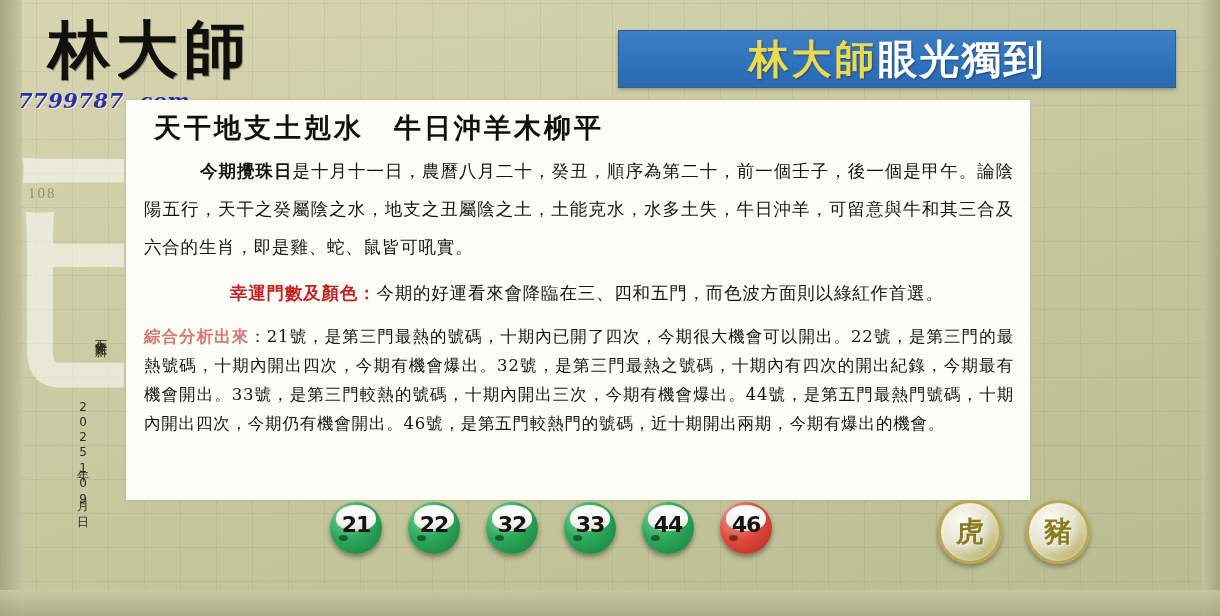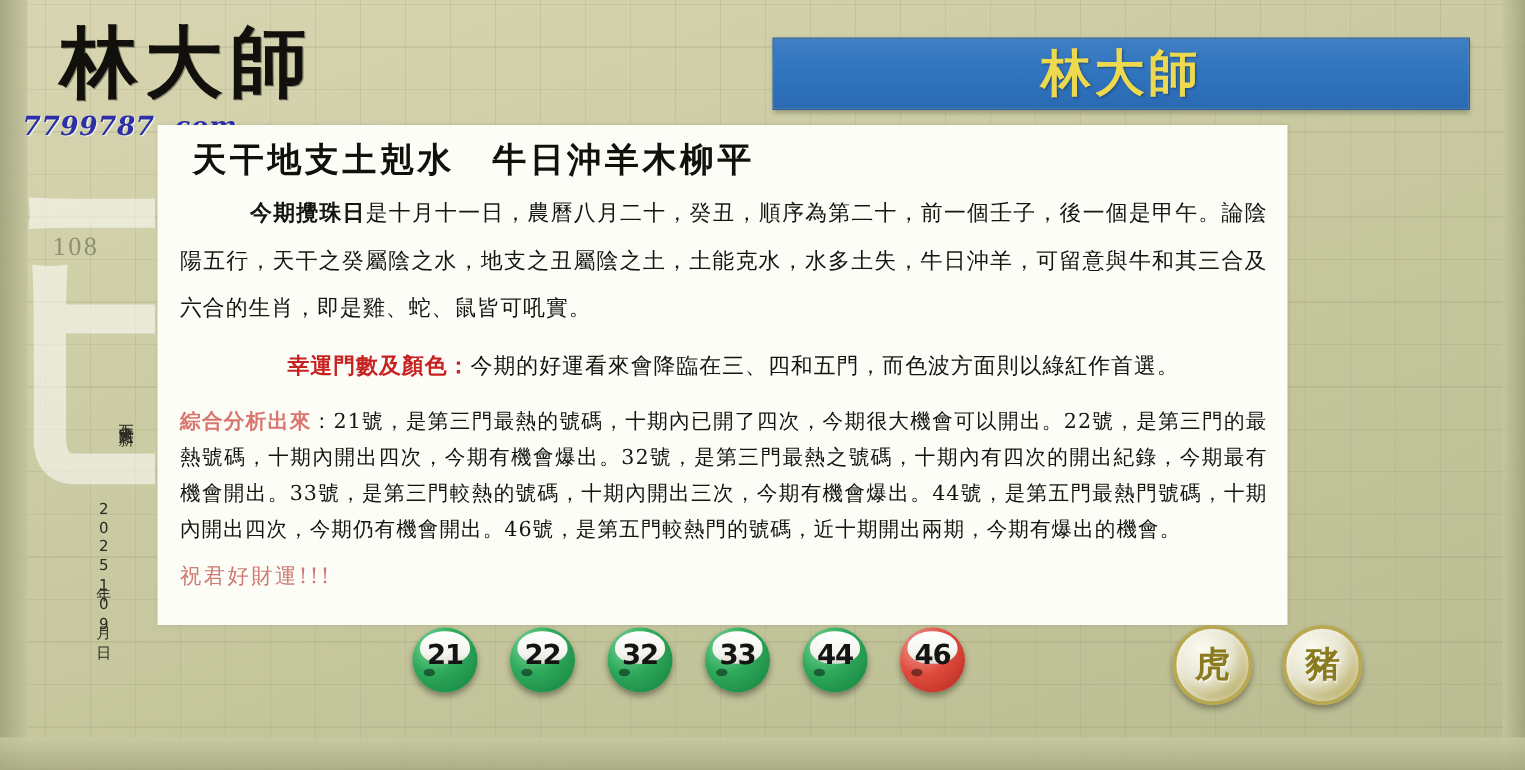--- a/index.html
+++ b/index.html
@@ -20,21 +20,21 @@
   .band-right{position:absolute;right:0;top:0;width:18px;height:616px;
     background:linear-gradient(270deg,#9ea07a,#c6c7a1);opacity:.8;}
   .band-bottom{position:absolute;left:0;bottom:0;width:1220px;height:26px;
     background:linear-gradient(0deg,#a7a983,#c9caa4);opacity:.8;}
 
   
   .ghost-glyph{position:absolute;left:4px;top:118px;width:120px;height:360px;
     color:rgba(255,255,255,.55);font-size:250px;line-height:300px;
     font-family:"DejaVu Serif","Liberation Serif",serif;
     font-weight:bold;overflow:hidden;user-select:none;}
-  .ghost-num{position:absolute;left:42px;top:185px;font-size:21px;color:#8e9070;
+  .ghost-num{position:absolute;left:28px;top:185px;font-size:15px;color:#8e9070;
     letter-spacing:2px;font-family:"Liberation Serif",serif;}
 
   
   .masthead{position:absolute;left:48px;top:14px;width:300px;height:80px;}
   .masthead-cn{font-family:"DejaVu Serif","Liberation Serif",serif;
     font-size:62px;font-weight:bold;color:#12100c;letter-spacing:6px;
     line-height:72px;white-space:nowrap;
     text-shadow:1px 1px 0 rgba(0,0,0,.35);}
   .domain{position:absolute;left:18px;top:88px;
     font-family:"DejaVu Serif","Liberation Serif",serif;
@@ -130,33 +130,33 @@
   <div class="ghost-glyph">已</div>
   <div class="ghost-num">108</div>
 
   <div class="masthead">
     <div class="masthead-cn">林大師</div>
   </div>
   <div class="domain">7799787 .com</div>
 
   <div class="banner">
     <span class="b-yellow">林大師</span>
+      <span class="b-white">眼光獨到</span>
   </div>
 
   <div class="panel">
     <div class="headline">天干地支土剋水　牛日沖羊木柳平</div>
     <div class="body">
 
       <p class="para p-indent"><span class="lead-black">今期攪珠日</span><span>是十月十一日，農曆八月二十，癸丑，順序為第二十，前一個壬子，後一個是甲午。論陰陽五行，天干之癸屬陰之水，地支之丑屬陰之土，土能克水，水多土失，牛日沖羊，可留意與牛和其三合及六合的生肖，即是雞、蛇、鼠皆可吼實。</span></p>
 
       <p class="para p-indent p-lucky"><span class="lead-red">幸運門數及顏色：</span><span>今期的好運看來會降臨在三、四和五門，而色波方面則以綠紅作首選。</span></p>
 
       <p class="para p-analysis"><span class="lead-red-faded">綜合分析出來</span><span>：21號，是第三門最熱的號碼，十期內已開了四次，今期很大機會可以開出。22號，是第三門的最熱號碼，十期內開出四次，今期有機會爆出。32號，是第三門最熱之號碼，十期內有四次的開出紀錄，今期最有機會開出。33號，是第三門較熱的號碼，十期內開出三次，今期有機會爆出。44號，是第五門最熱門號碼，十期內開出四次，今期仍有機會開出。46號，是第五門較熱門的號碼，近十期開出兩期，今期有爆出的機會。</span></p>
 
-      <p class="para p-sign">祝君好財運!!!</p>
     </div>
   </div>
 
   <div class="balls">
     <div class="ball green">
       <div class="cap"></div>
       <div class="gloss"></div>
       <div class="num">21</div>
     </div>
     <div class="ball green">

